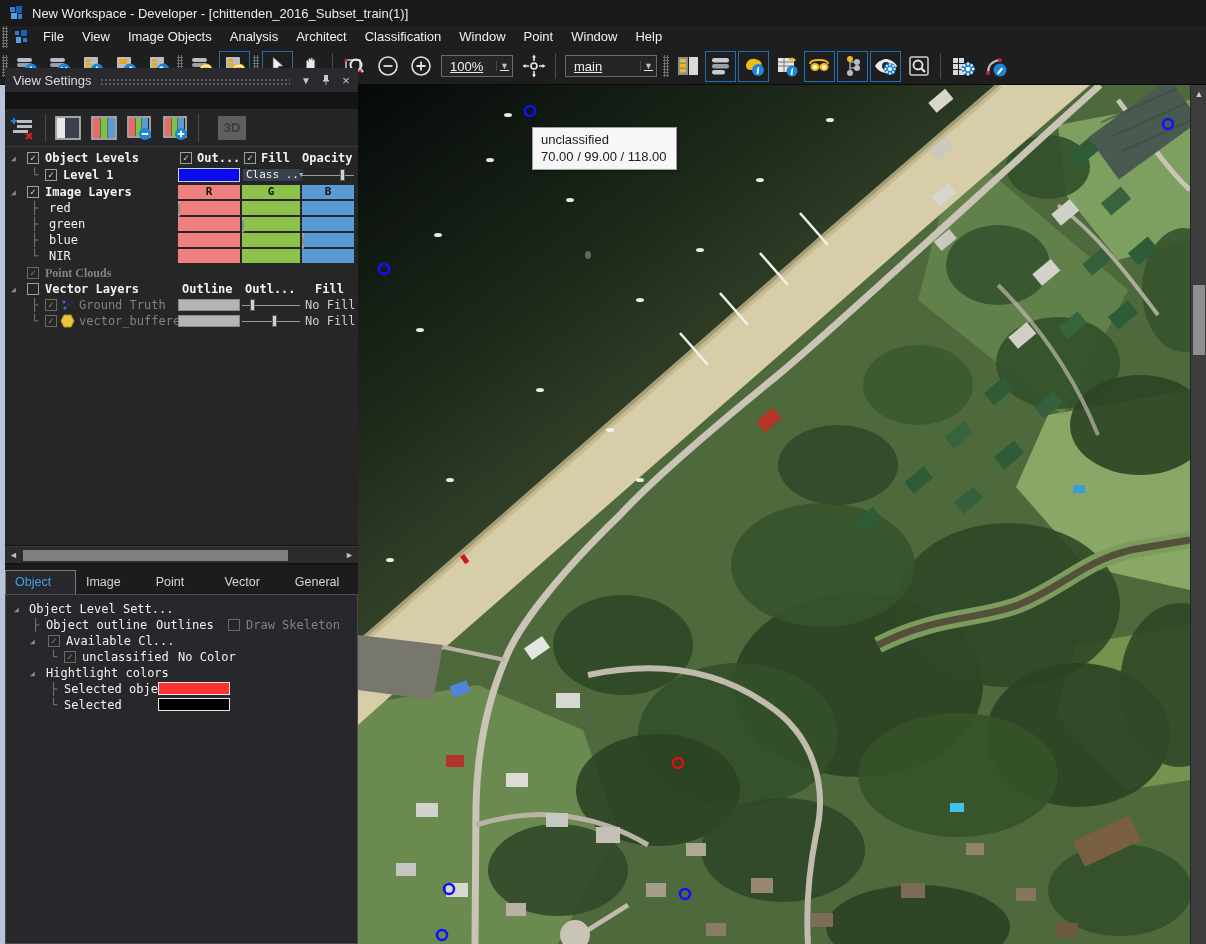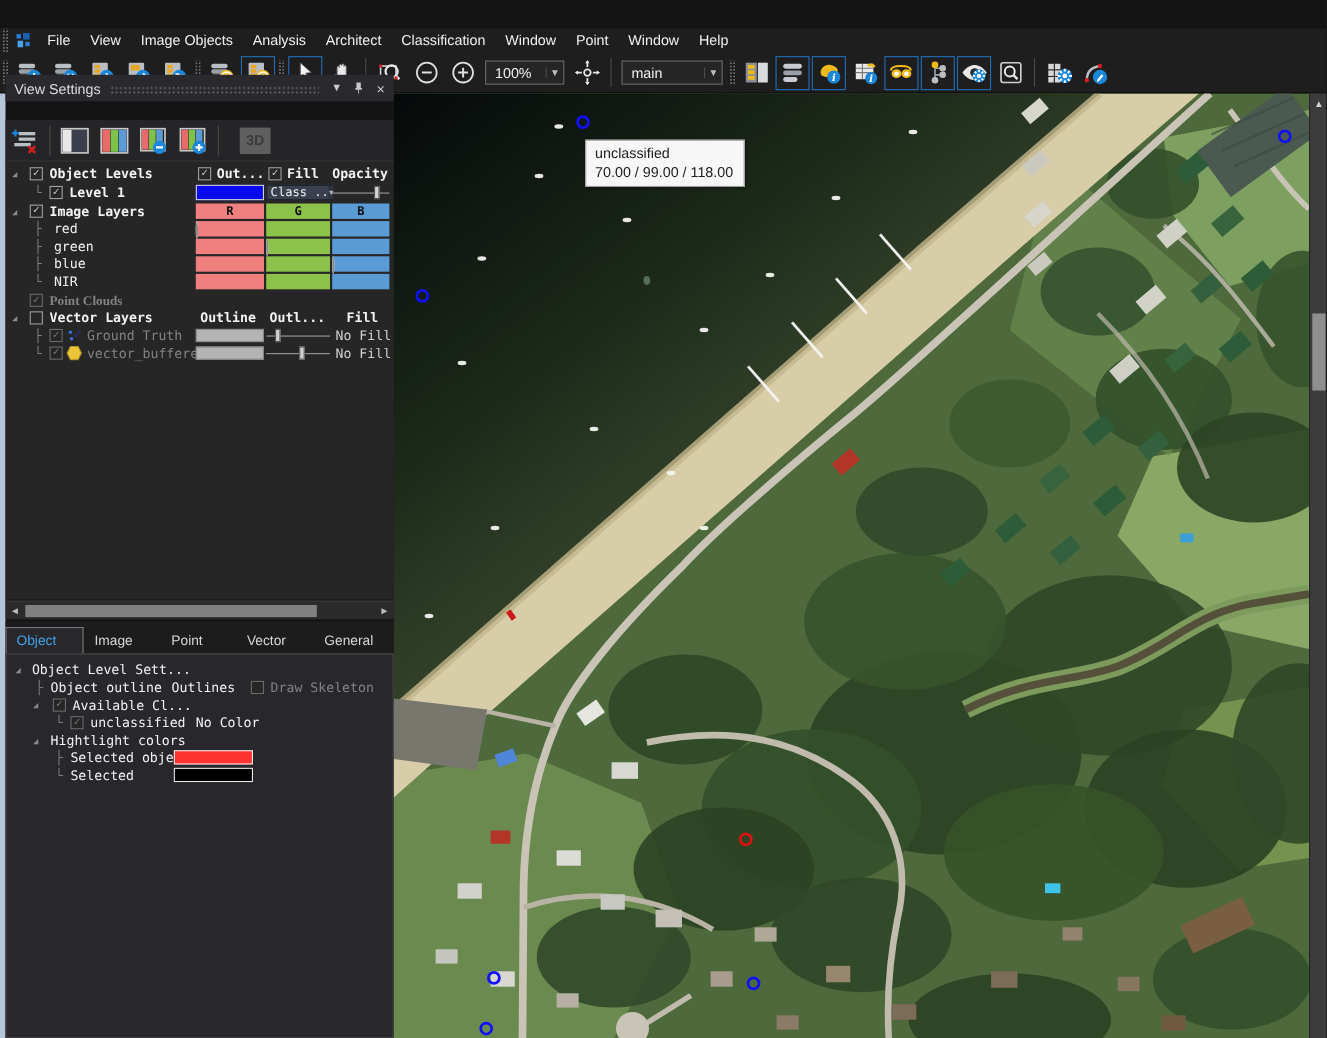--- a/index.html
+++ b/index.html
@@ -16,21 +16,21 @@
   
   .menubar{position:absolute;left:0;top:26px;width:1206px;height:22px;background:#1e1e1e;display:flex;align-items:center;}
   .grip{width:6px;height:22px;margin:0 2px;background-image:radial-gradient(#6f6f6f 1px, transparent 1.1px);background-size:3px 3px;background-position:0 1px;}
   .menubar .logo{margin:0 6px 0 4px;}
   .menu-item{padding:0 9px;height:22px;line-height:22px;color:#f0f0f0;font-size:13px;cursor:default;}
   
   .toolbar{position:absolute;left:0;top:48px;width:1206px;height:37px;background:#1e1e1e;display:flex;align-items:center;border-bottom:1px solid #0a0a0a;}
   .tbtn{width:31px;height:31px;display:flex;align-items:center;justify-content:center;border:1px solid transparent;margin:0 1px;}
   .tbtn.active{border-color:#1e6fb8;}
   .tsep{width:1px;height:26px;background:#4a4a4a;margin:0 5px;}
-  .combo{height:22px;background:#252525;border:1px solid #6a6a6a;display:flex;align-items:center;margin:0 4px;}
+  .combo{height:22px;background:#252525;border:1px solid #6a6a6a;display:flex;align-items:center;margin:0 4px;text-decoration:underline;}
   .combo .cval{padding:0 8px;color:#f0f0f0;font-size:13px;flex:1;}
   .combo .carr{width:16px;text-align:center;color:#bdbdbd;font-size:9px;border-left:1px solid #4a4a4a;}
   
   .left-edge{position:absolute;left:0;top:85px;width:5px;height:859px;background:#b7c4d9;}
   
   .vs-header{position:absolute;left:5px;top:68px;width:353px;height:24px;background:#2a2a2e;display:flex;align-items:center;}
   .vs-header .vtitle{margin-left:8px;color:#dcdcdc;font-size:13px;white-space:nowrap;}
   .vs-header .hfill{flex:1;height:8px;margin:4px 8px 0 8px;background-image:radial-gradient(#5c5c5c 0.9px, transparent 1px);background-size:4px 4px;}
   .hicon{width:16px;height:16px;display:flex;align-items:center;justify-content:center;color:#c8c8c8;font-size:10px;margin-right:4px;}
   .vs-toolbar{position:absolute;left:5px;top:109px;width:353px;height:38px;background:#252528;display:flex;align-items:center;border-bottom:1px solid #3a3a3a;}
@@ -70,20 +70,29 @@
   .tooltip{position:absolute;left:174px;top:42px;background:#f7f7f7;border:1px solid #a0a0a0;padding:3px 9px 4px 8px;color:#202020;font-size:13px;line-height:17px;box-shadow:1px 1px 3px rgba(0,0,0,.4);}
   .vscroll{position:absolute;right:0;top:0;width:16px;height:859px;background:#3c3c3c;border-left:1px solid #262626;}
   .vscroll .up{position:absolute;top:2px;left:0;width:16px;height:14px;color:#cfcfcf;font-size:9px;text-align:center;line-height:14px;}
   .vscroll .thumb{position:absolute;left:2px;top:200px;width:12px;height:70px;background:#8f8f8f;}
   .icon-svg{display:block;}
 </style>
 </head>
 <body>
 <div id="app">
 
+<div class="titlebar">
+  <svg class="logo icon-svg" width="16" height="16">
+        <rect x="2" y="2" width="5" height="5" fill="#2a7fd4"></rect>
+        <rect x="8" y="1" width="6" height="7" fill="#1a5fb0"></rect>
+        <rect x="3" y="8" width="6" height="6" fill="#4aa3e8"></rect>
+        <rect x="10" y="9" width="4" height="5" fill="#2a7fd4"></rect>
+      </svg>
+  <span class="title">New Workspace - Developer - [chittenden_2016_Subset_train(1)]</span>
+</div>
 
 <div class="menubar">
   <div class="grip"></div>
   <svg class="logo icon-svg" width="14" height="14">
         <rect x="1" y="1" width="4" height="4" fill="#2a7fd4"></rect>
         <rect x="7" y="0" width="6" height="6" fill="#1a5fb0"></rect>
         <rect x="2" y="7" width="5" height="6" fill="#4aa3e8"></rect>
         <rect x="9" y="8" width="4" height="4" fill="#2a7fd4"></rect>
       </svg>
   <div class="menu-item">File</div>

